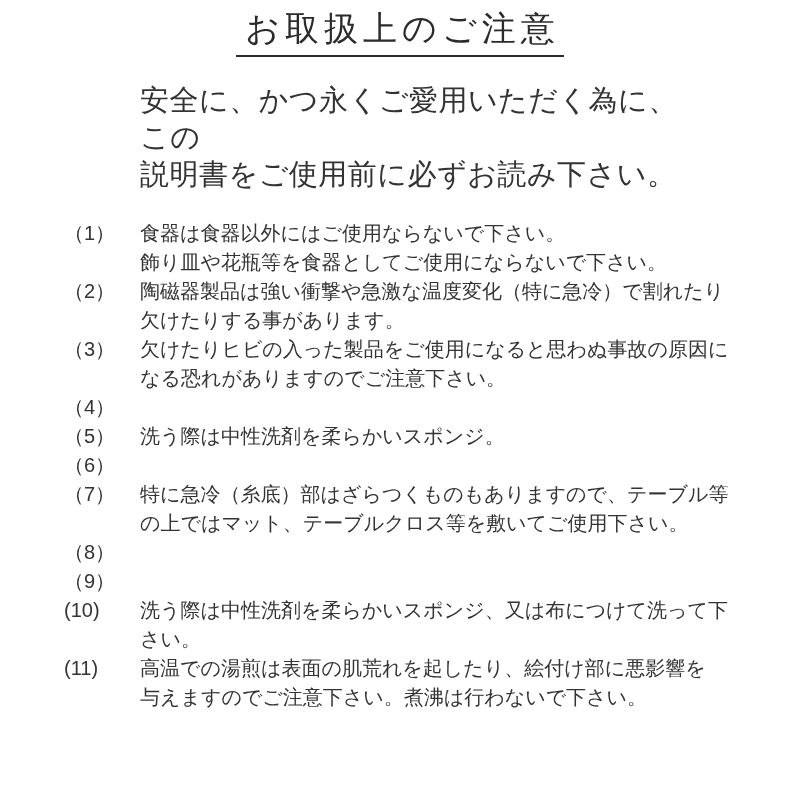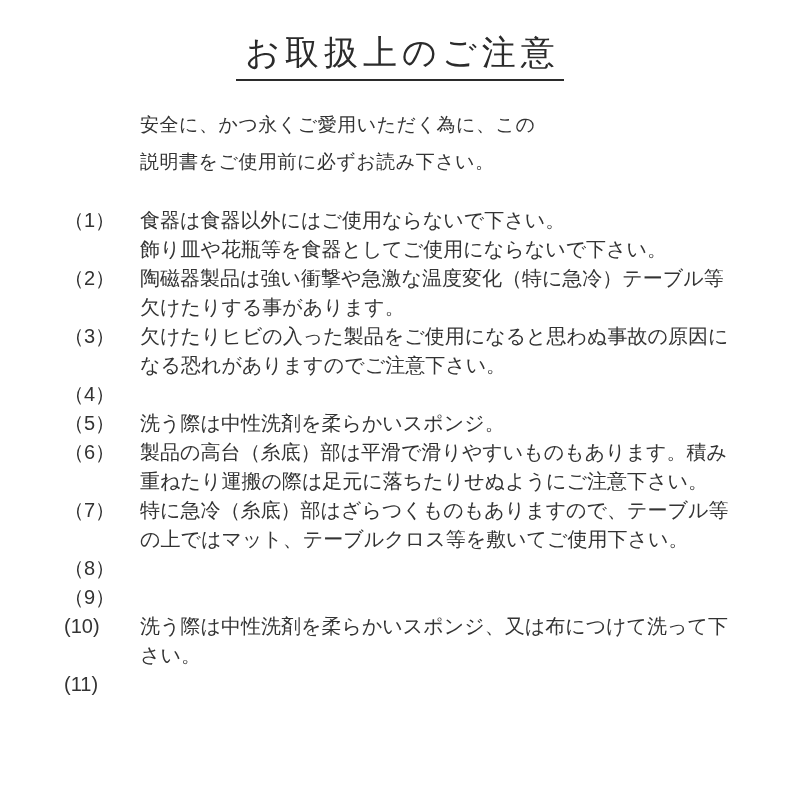--- a/index.html
+++ b/index.html
@@ -12,41 +12,41 @@
     height: 800px;
     overflow: hidden;
     font-family: "Liberation Sans", "DejaVu Sans", sans-serif;
     color: #333333;
     -webkit-font-smoothing: antialiased;
   }
   .doc {
     width: 800px;
     height: 800px;
     box-sizing: border-box;
-    padding-top: 32px;
+    padding-top: 8px;
     background: #ffffff;
   }
   .title-wrap {
     text-align: center;
   }
   .title {
     display: inline-block;
     margin: 0;
     font-size: 34px;
     font-weight: 500;
     line-height: 1.2;
     letter-spacing: 5px;
     color: #2b2b2b;
     padding: 0 4px 6px 9px;
     border-bottom: 2px solid #2b2b2b;
   }
   .intro {
     margin: 25px 0 0 140px;
     width: 560px;
-    font-size: 19px;
+    font-size: 29px;
     line-height: 37px;
     letter-spacing: 0.5px;
     color: #333333;
     white-space: pre-line;
   }
   .list {
     margin: 26px 0 0 64px;
     width: 700px;
   }
   .item {
@@ -81,43 +81,41 @@
 
   <div class="list">
   <div class="item">
     <span class="item-num">（1）</span>
     <span class="item-text">食器は食器以外にはご使用ならないで下さい。
 飾り皿や花瓶等を食器としてご使用にならないで下さい。</span>
   </div>
 
   <div class="item">
     <span class="item-num">（2）</span>
-    <span class="item-text">陶磁器製品は強い衝撃や急激な温度変化（特に急冷）テーブル等
+    <span class="item-text">陶磁器製品は強い衝撃や急激な温度変化（特に急冷）で割れたり
 欠けたりする事があります。</span>
   </div>
 
   <div class="item">
     <span class="item-num">（3）</span>
     <span class="item-text">欠けたりヒビの入った製品をご使用になると思わぬ事故の原因に
 なる恐れがありますのでご注意下さい。</span>
   </div>
 
   <div class="item">
     <span class="item-num">（4）</span>
   </div>
 
   <div class="item">
     <span class="item-num">（5）</span>
     <span class="item-text">洗う際は中性洗剤を柔らかいスポンジ。</span>
   </div>
 
   <div class="item">
     <span class="item-num">（6）</span>
-    <span class="item-text">製品の高台（糸底）部は平滑で滑りやすいものもあります。積み
-重ねたり運搬の際は足元に落ちたりせぬようにご注意下さい。</span>
   </div>
 
   <div class="item">
     <span class="item-num">（7）</span>
     <span class="item-text">特に急冷（糸底）部はざらつくものもありますので、テーブル等
 の上ではマット、テーブルクロス等を敷いてご使用下さい。</span>
   </div>
 
   <div class="item">
     <span class="item-num">（8）</span>
@@ -128,15 +126,17 @@
   </div>
 
   <div class="item">
     <span class="item-num">(10)</span>
     <span class="item-text">洗う際は中性洗剤を柔らかいスポンジ、又は布につけて洗って下
 さい。</span>
   </div>
 
   <div class="item">
     <span class="item-num">(11)</span>
+    <span class="item-text">高温での湯煎は表面の肌荒れを起したり、絵付け部に悪影響を
+与えますのでご注意下さい。煮沸は行わないで下さい。</span>
   </div>
 </div>
 </div>
 
 </body></html>

